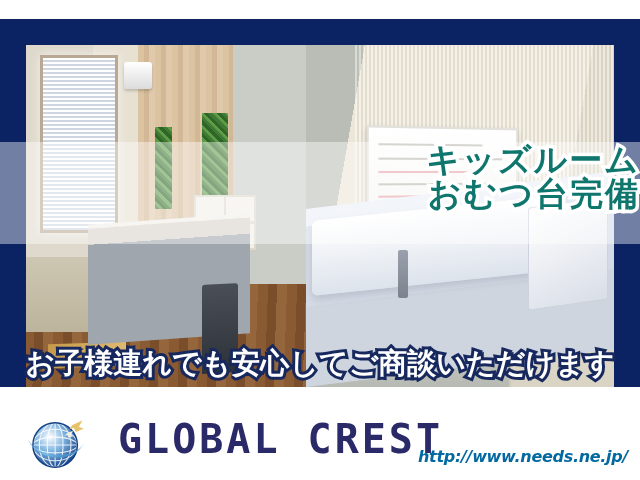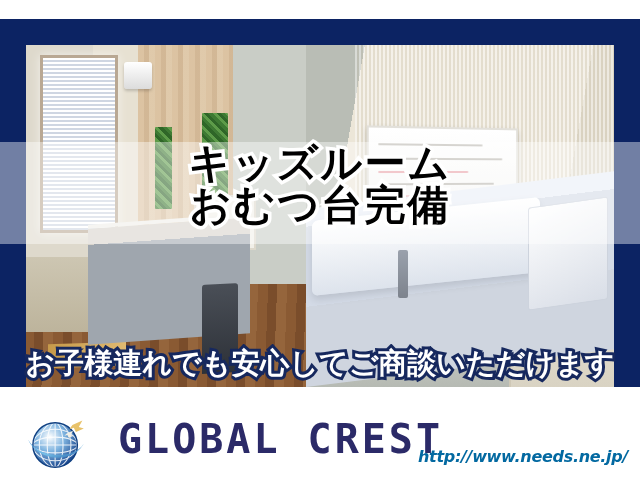--- a/index.html
+++ b/index.html
@@ -149,24 +149,24 @@
   
   .glass-band{
     position:absolute;left:0;top:142px;width:640px;height:102px;
     background:rgba(255,255,255,.42);
     pointer-events:none;
   }
 
   
   .headline{
     position:absolute;left:0;top:143px;width:640px;
-    text-align:center;line-height:1.02;
+    text-align:right;line-height:1.02;
     font-family:"DejaVu Sans",sans-serif;
-    font-weight:bold;font-size:41px;letter-spacing:2px;
-    color:#000000;
+    font-weight:bold;font-size:33px;letter-spacing:2px;
+    color:#0f766e;
     -webkit-text-stroke:7px #ffffff;
     paint-order:stroke fill;
     text-shadow:0 0 2px rgba(255,255,255,.9);
   }
   .headline .l2{display:block;margin-top:0;}
 
   
   .caption{
     position:absolute;left:0;top:344px;width:640px;
     text-align:center;

